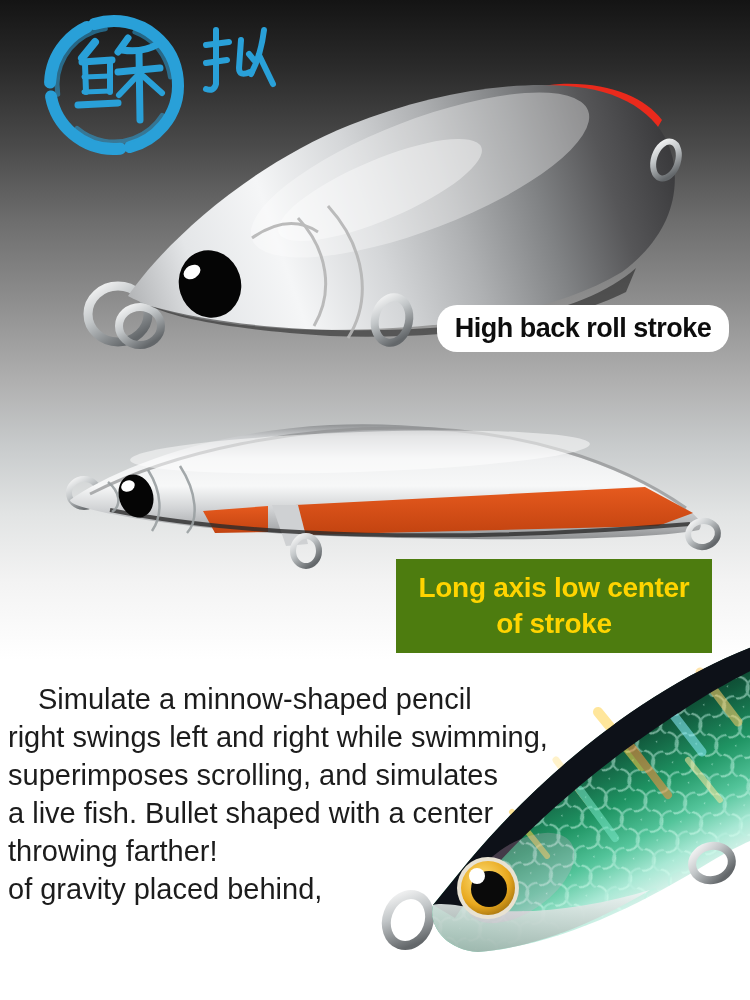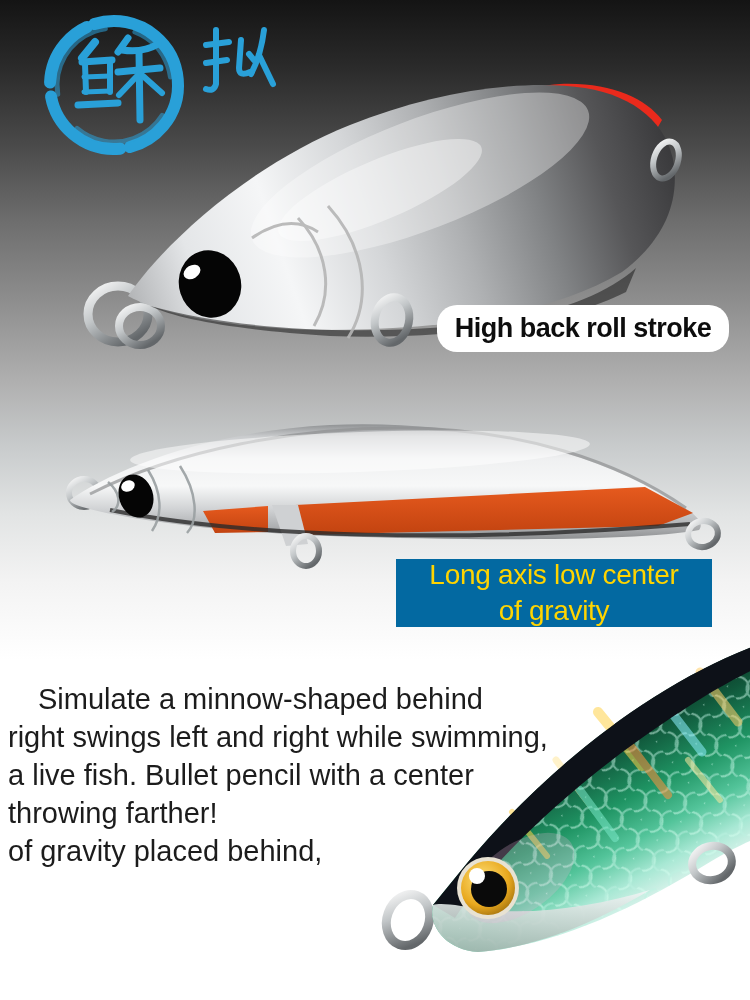--- a/index.html
+++ b/index.html
@@ -6,23 +6,23 @@
   #page{position:relative;width:750px;height:1000px;overflow:hidden;background:#ffffff;
         font-family:"Liberation Sans",sans-serif;}
   
   .hero-bg{position:absolute;left:0;top:0;width:750px;height:660px;
     background:linear-gradient(180deg,#141414 0%,#2a2a2a 10%,#4a4a4a 22%,#6f6f6f 34%,
       #8f8f8f 46%,#b0b0b0 58%,#c9cccd 68%,#e2e4e4 78%,#f3f3f3 88%,#ffffff 100%);}
   svg.art{position:absolute;left:0;top:0;}
   .callout-high{position:absolute;left:437px;top:305px;width:292px;height:47px;
     background:#ffffff;display:flex;align-items:center;justify-content:center;
     font-weight:bold;font-size:27px;letter-spacing:-0.5px;color:#0d0d0d;white-space:nowrap;border-radius:20px;}
-  .callout-grav{position:absolute;left:396px;top:559px;width:316px;height:68px;
-    background:#0369a1;display:flex;flex-direction:column;align-items:center;justify-content:center;
-    font-weight:normal;font-size:28px;line-height:36px;letter-spacing:-0.3px;color:#ffd400;white-space:nowrap;}
+  .callout-grav{position:absolute;left:396px;top:559px;width:316px;height:94px;
+    background:#4d7c0f;display:flex;flex-direction:column;align-items:center;justify-content:center;
+    font-weight:bold;font-size:28px;line-height:36px;letter-spacing:-0.3px;color:#ffd400;white-space:nowrap;}
   .desc{position:absolute;left:8px;top:680px;width:620px;font-size:29px;line-height:38px;
     color:#1c1c1c;}
   .desc .ln{white-space:nowrap;}
   .desc .ln.first{text-indent:30px;}
 </style>
 </head>
 <body>
 
 <div id="page">
   <div class="hero-bg"></div>
@@ -223,23 +223,24 @@
       <circle cx="477" cy="876" r="8" fill="#ffffff"></circle>
 
       <ellipse cx="712" cy="863" rx="20" ry="17" fill="none" stroke="url(#ringG)" stroke-width="8" transform="rotate(-15 712 863)"></ellipse>
     </g>
   </svg>
 
   <div class="callout-high">High back roll stroke</div>
 
   <div class="callout-grav">
     <div>Long axis low center</div>
-    <div>of gravity</div>
+    <div>of stroke</div>
   </div>
 
   <div class="desc">
-    <div class="ln first">Simulate a minnow-shaped behind</div>
+    <div class="ln first">Simulate a minnow-shaped pencil</div>
     <div class="ln">right swings left and right while swimming,</div>
-    <div class="ln">a live fish. Bullet pencil with a center</div>
+    <div class="ln">superimposes scrolling, and simulates</div>
+    <div class="ln">a live fish. Bullet shaped with a center</div>
     <div class="ln">throwing farther!</div>
     <div class="ln">of gravity placed behind,</div>
   </div>
 </div>
 
 </body></html>

